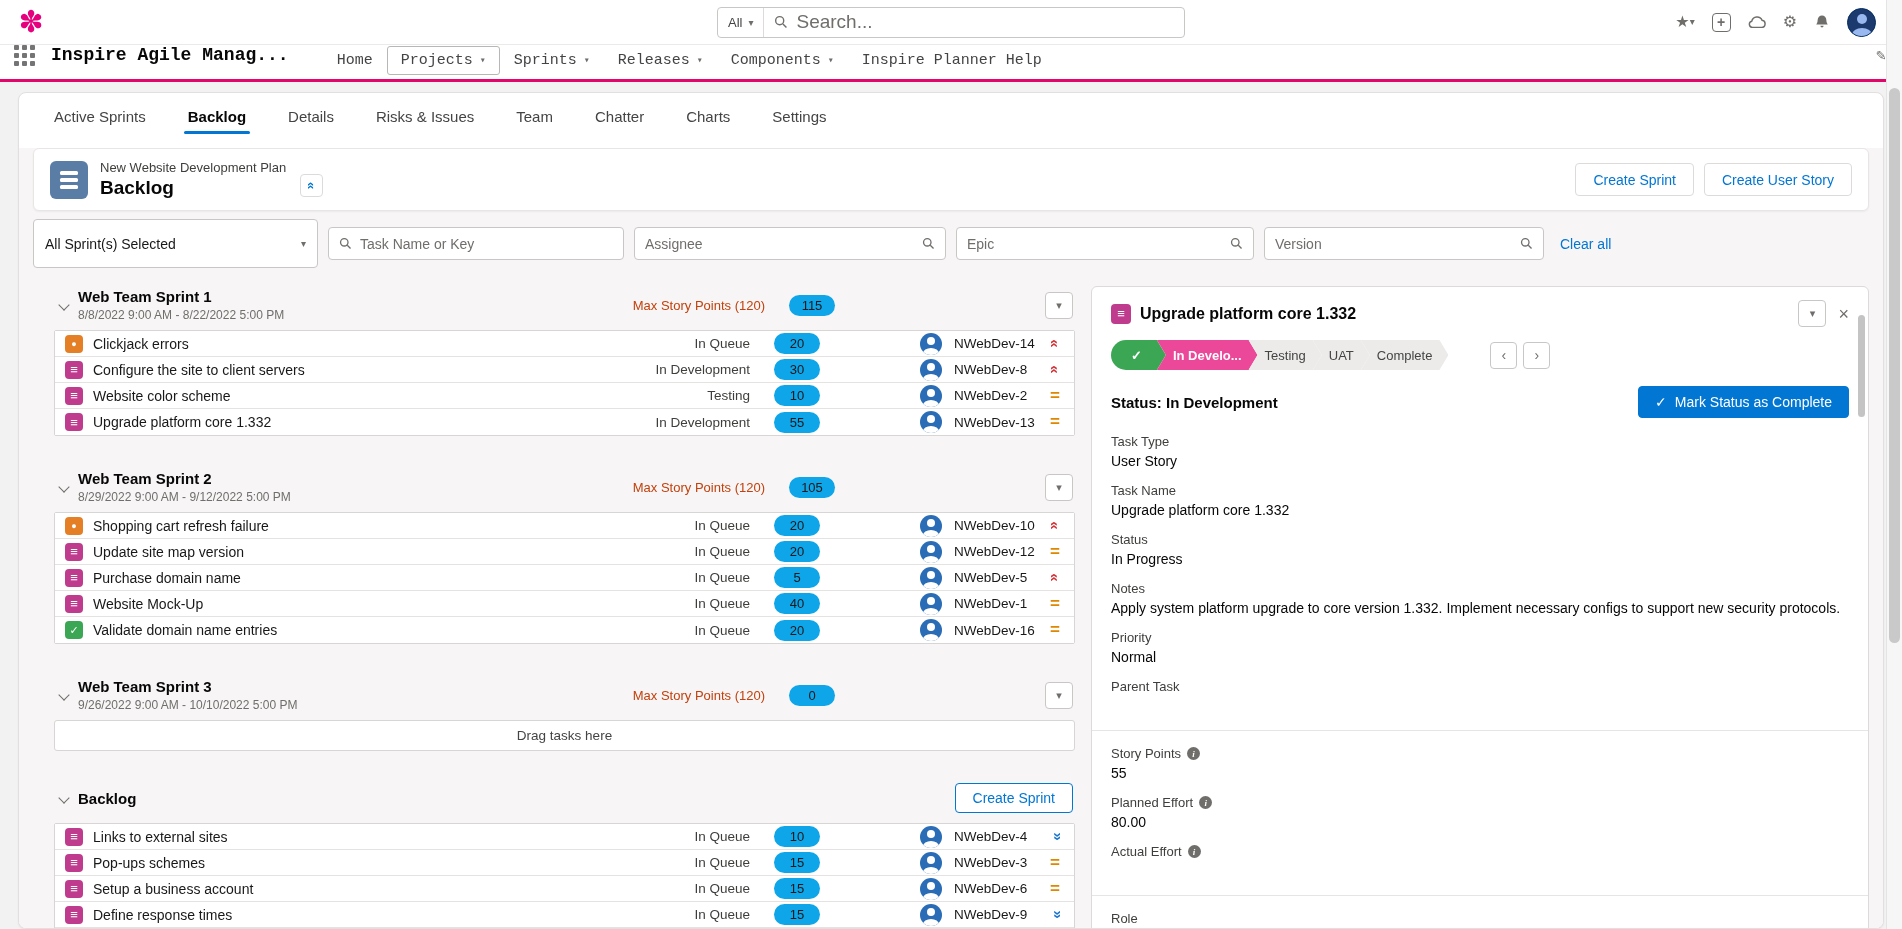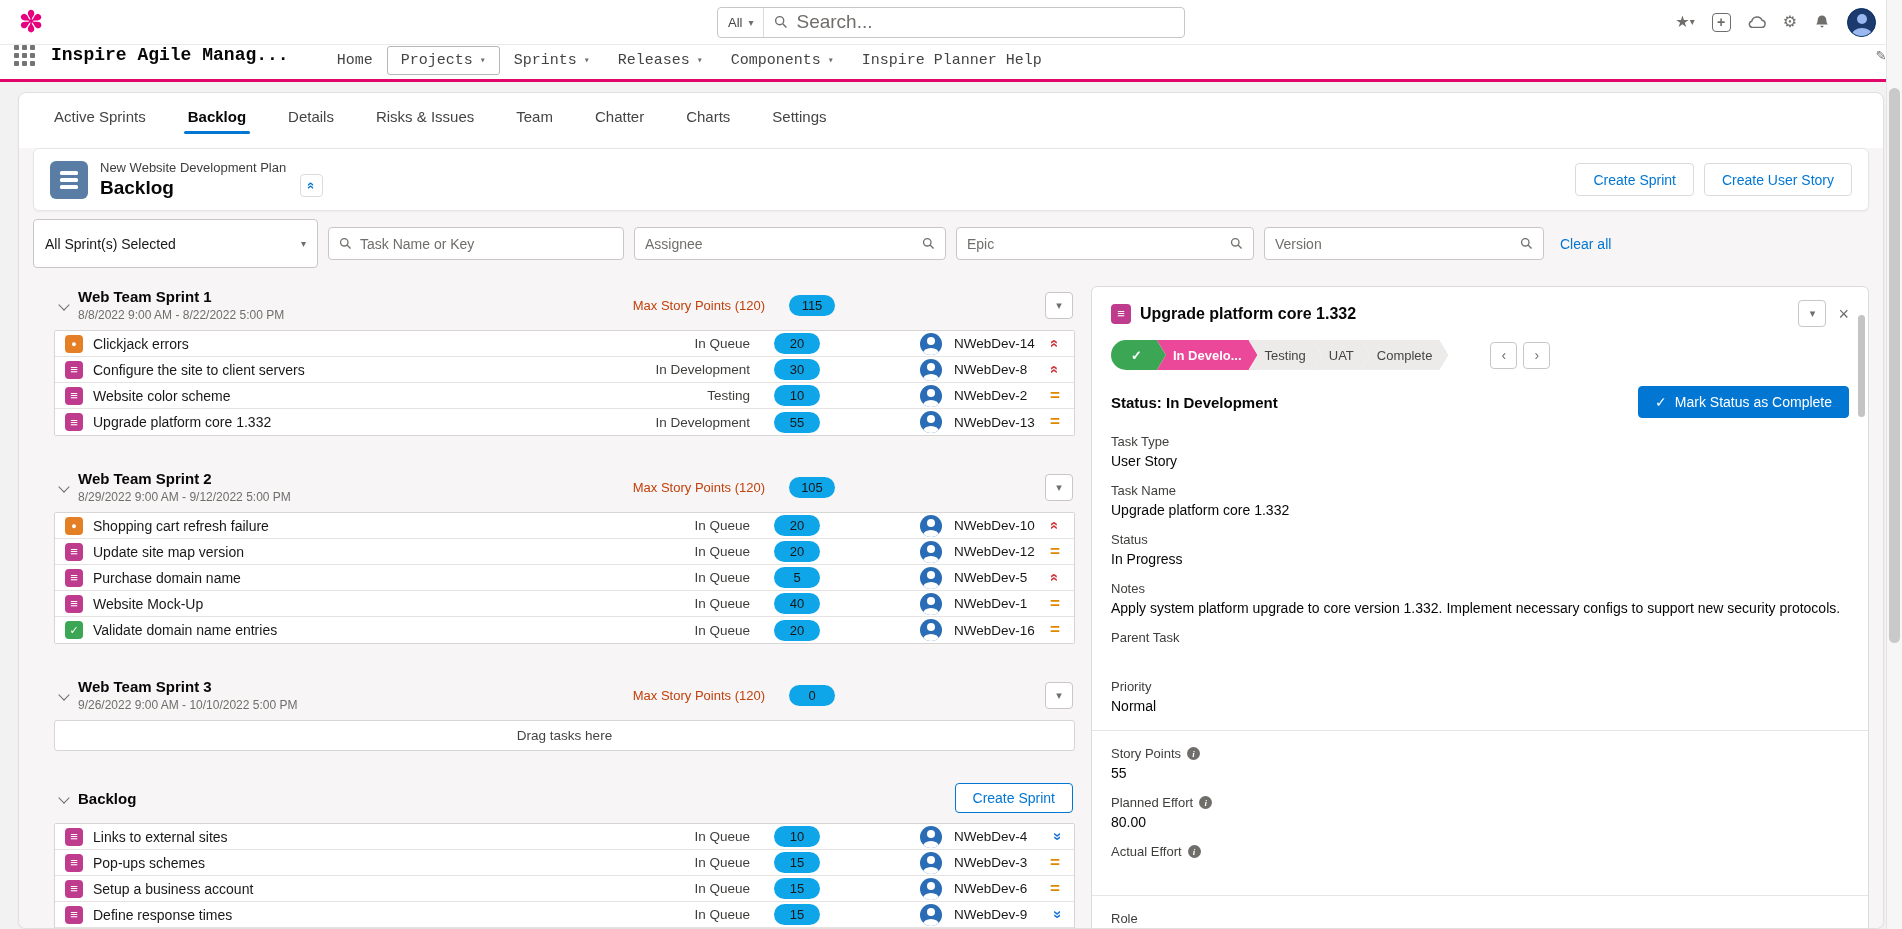--- a/index.html
+++ b/index.html
@@ -520,26 +520,26 @@
             </div>
             <div class="fld">
               <div class="lbl">Status</div>
               <div class="val">In Progress</div>
             </div>
             <div class="fld">
               <div class="lbl">Notes</div>
               <div class="val">Apply system platform upgrade to core version 1.332. Implement necessary configs to support new security protocols.</div>
             </div>
             <div class="fld">
+              <div class="lbl">Priority</div>
+              <div class="val">Normal</div>
+            </div>
+            <div class="fld">
               <div class="lbl">Parent Task</div>
               <div class="val"></div>
-            </div>
-            <div class="fld">
-              <div class="lbl">Priority</div>
-              <div class="val">Normal</div>
             </div>
 
             <div class="pdiv"></div>
 
             <div class="fld">
               <div class="lbl">
                   <span>Story Points</span>
                   <span class="info-ic">i</span>
                 </div>
               <div class="val">55</div>

